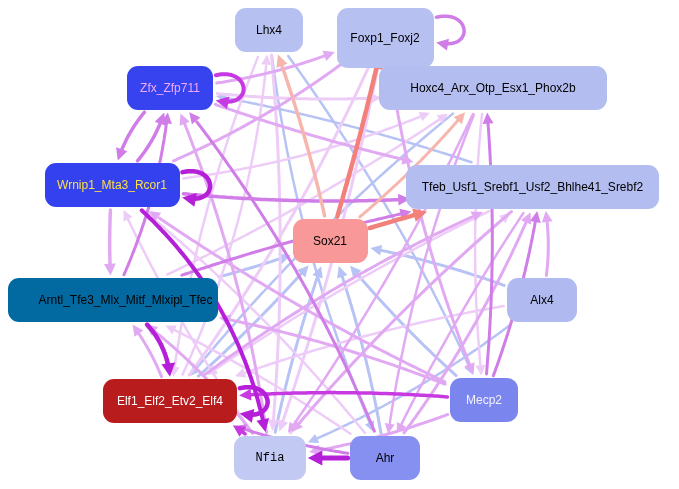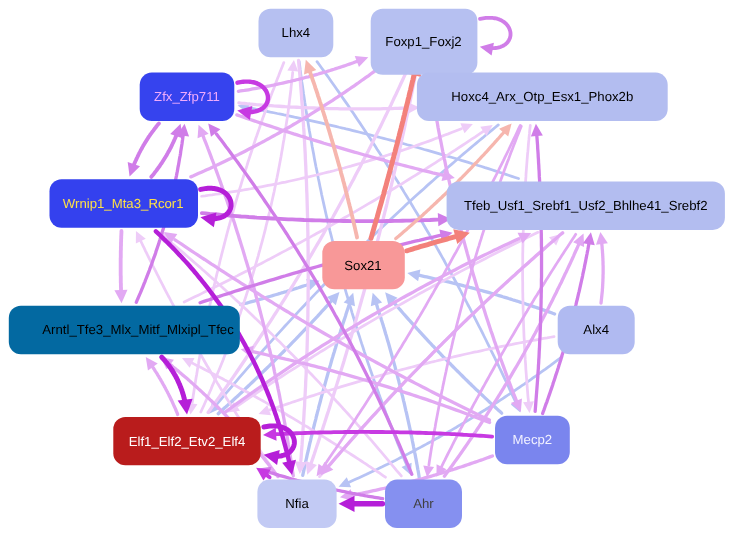--- a/index.html
+++ b/index.html
@@ -316,20 +316,20 @@
       </div>
       <div class="node" style="left: 507px; top: 278px; width: 70px; height: 44px; background: rgb(176, 186, 241); color: rgb(0, 0, 0);">
         <span>Alx4</span>
       </div>
       <div class="node" style="left: 103px; top: 379px; width: 134px; height: 44px; background: #b91c1c; color: rgb(255, 255, 255);">
         <span>Elf1_Elf2_Etv2_Elf4</span>
       </div>
       <div class="node" style="left: 450px; top: 378px; width: 68px; height: 44px; background: rgb(122, 133, 238); color: rgb(242, 242, 255);">
         <span>Mecp2</span>
       </div>
-      <div class="node" style="left: 234px; top: 436px; width: 72px; height: 44px; background: rgb(194, 202, 244); color: rgb(0, 0, 0);">
+      <div class="node" style="left: 234px; top: 436px; width: 72px; height: 44px; background: rgb(194, 202, 244); color: rgb(0, 0, 0); font-family: Liberation Mono, monospace;">
         <span>Nfia</span>
       </div>
-      <div class="node" style="left: 350px; top: 436px; width: 70px; height: 44px; background: rgb(133, 144, 240); color: #404040;">
+      <div class="node" style="left: 350px; top: 436px; width: 70px; height: 44px; background: rgb(133, 144, 240); color: #000000;">
         <span>Ahr</span>
       </div>
     </div>
 </div>
 
 </body></html>

